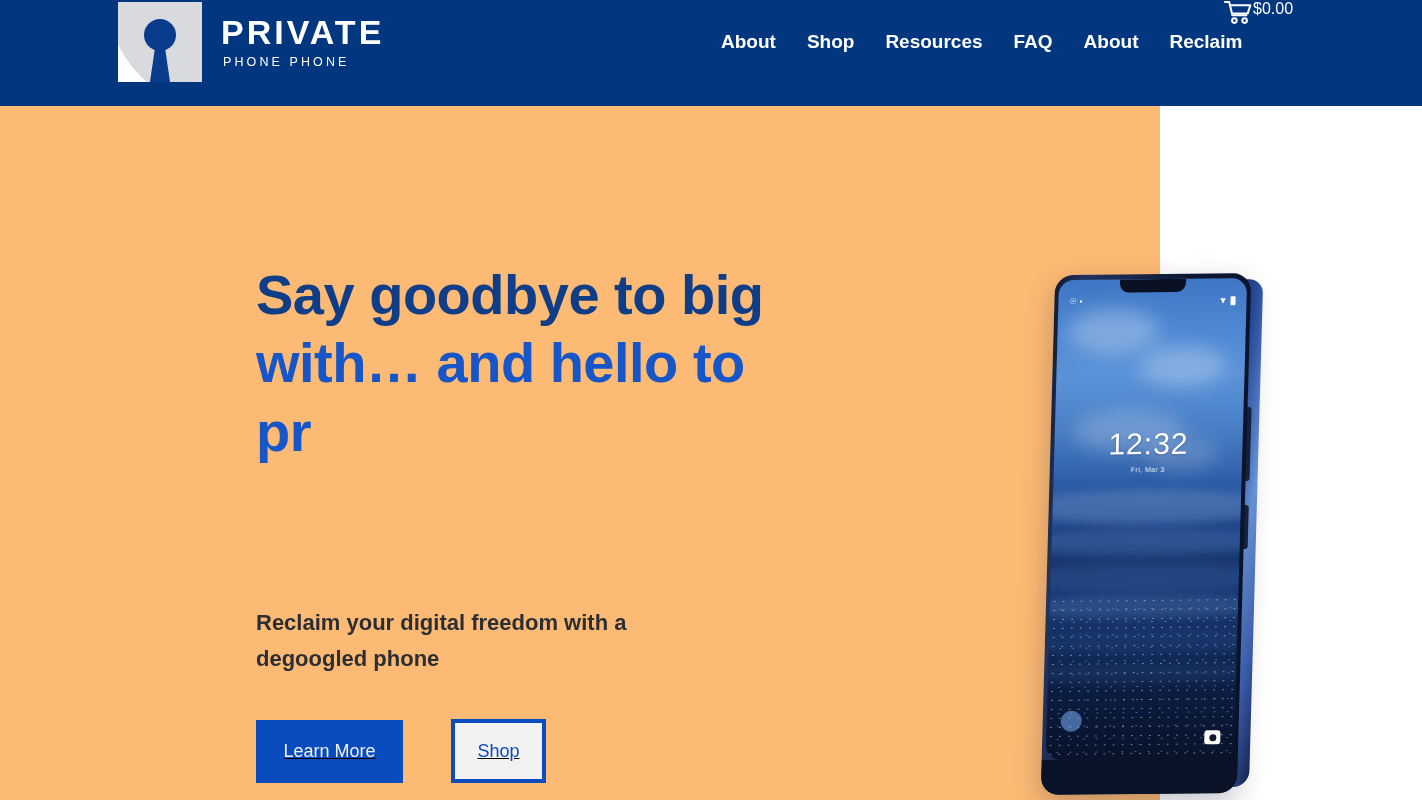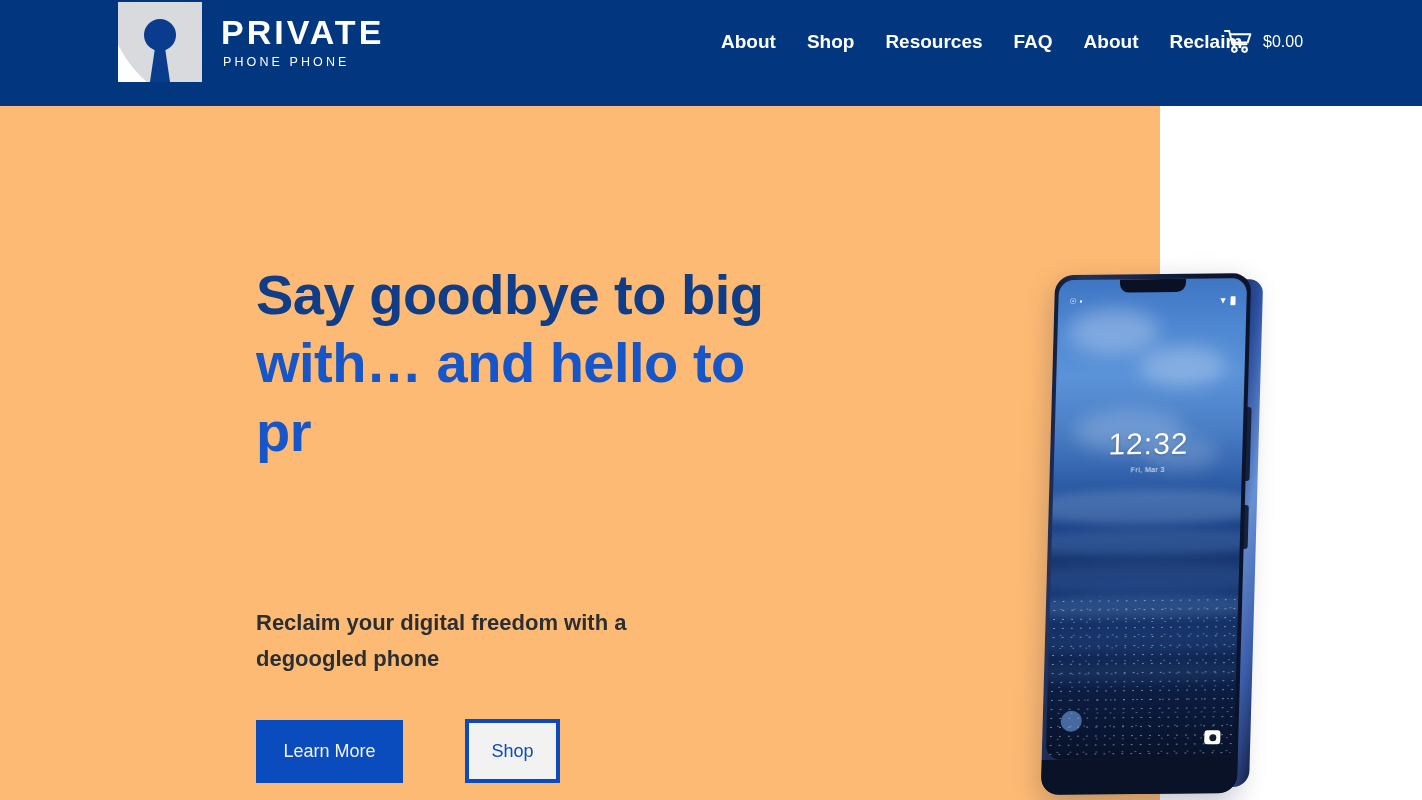--- a/index.html
+++ b/index.html
@@ -128,22 +128,22 @@
     letter-spacing: 0px;
   }
 
   
   .cart-area {
     position: absolute;
     left: 1224px;
     top: 0;
     height: 83px;
     display: flex;
-    align-items: center;
-    gap: 10px;
+    align-items: flex-start;
+    gap: 0;
     text-decoration: none;
   }
   .cart-icon { display: block; }
   .cart-total {
     color: #ffffff;
     font-size: 16px;
     font-weight: normal;
     white-space: nowrap;
   }
 
@@ -177,21 +177,22 @@
     font-weight: bold;
     line-height: 1.62;
     color: #2B2F33;
     width: 400px;
   }
 
   .hero-buttons {
     margin-top: 43px;
     display: flex;
     align-items: center;
-    gap: 62px;
+    gap: 48px;
+    text-decoration: underline;
   }
 
   .btn {
     display: inline-flex;
     align-items: center;
     justify-content: center;
     font-size: 18px;
     font-family: "Liberation Sans", sans-serif;
     cursor: pointer;
     text-decoration: none;

